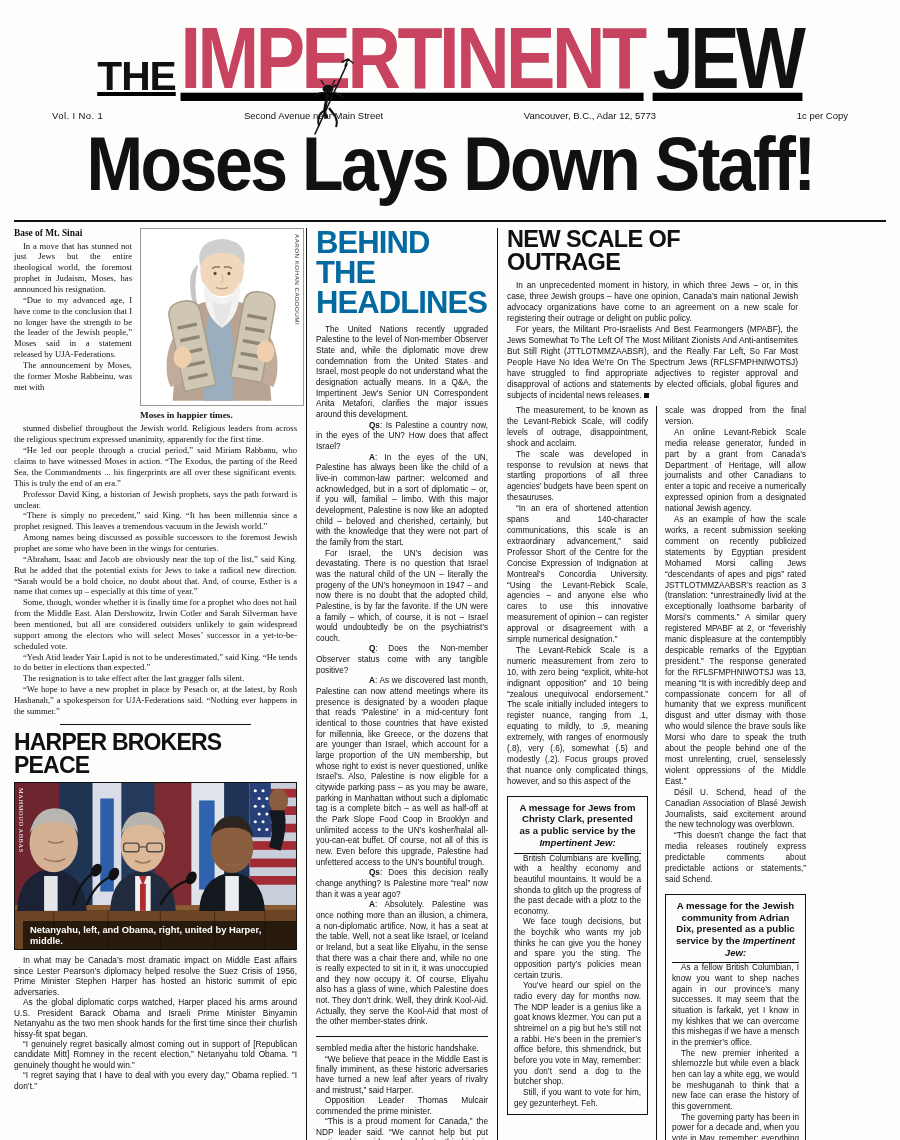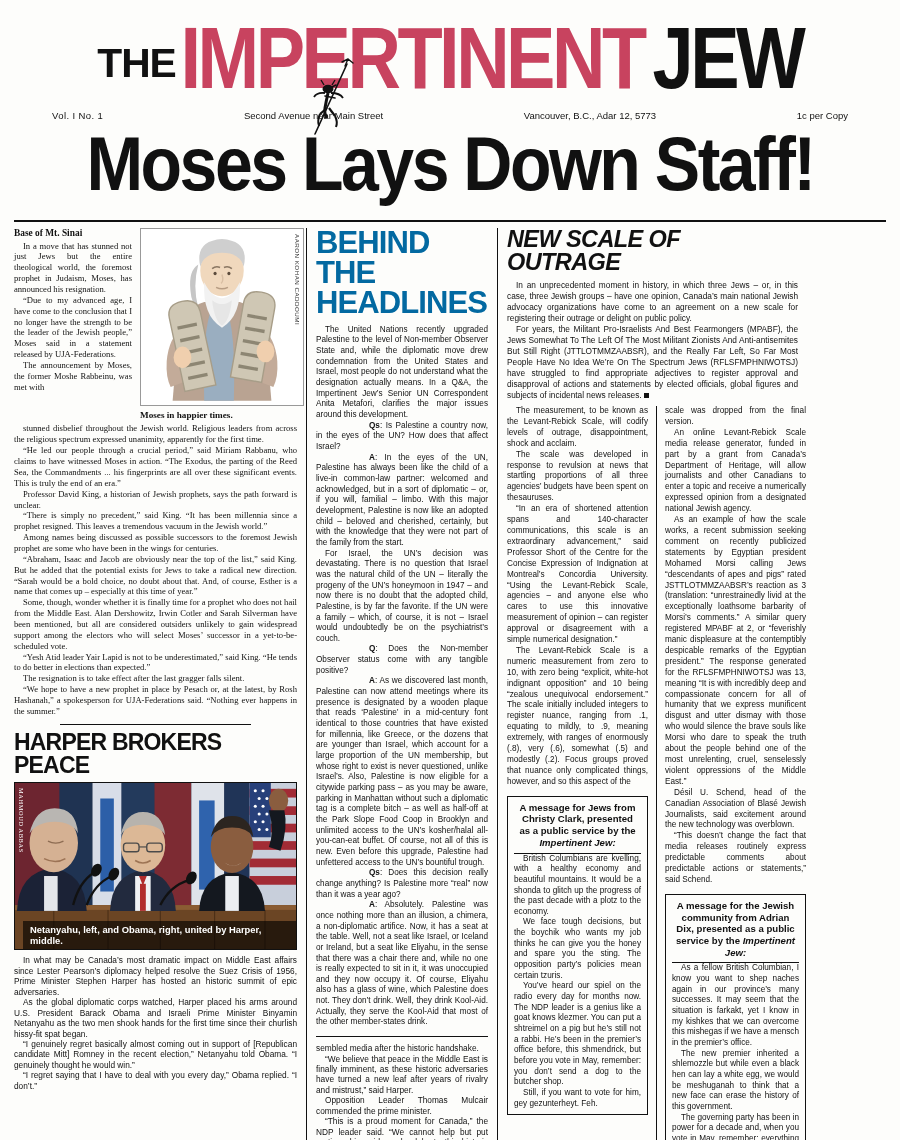--- a/index.html
+++ b/index.html
@@ -5,22 +5,22 @@
   html, body { margin:0; padding:0; background:#6e6e6e; }
   body { font-family:"Liberation Serif", serif; }
   .page {
     width:900px; height:1140px; margin:0 auto; position:relative;
     background:#fdfdfb; overflow:hidden; box-sizing:border-box;
     padding:0 14px;
   }
   
   .masthead { position:relative; padding-top:34px; }
   .mast-line {
-    display:flex; align-items:center; justify-content:center;
-    line-height:0.82; white-space:nowrap;
+    display:flex; align-items:flex-end; justify-content:center;
+    line-height:0.82; white-space:nowrap;text-decoration:underline;
   }
   .mast-the {
     font-family:"Liberation Sans", sans-serif; font-weight:bold;
     font-size:40px; color:#111; letter-spacing:-1px;
     transform:scaleX(1.02); margin-right:6px; padding-bottom:2px;
   }
   .mast-main {
     font-family:"Liberation Sans", sans-serif; font-weight:bold;
     font-size:74px; color:#c8435f; letter-spacing:-3.5px;
     transform:scaleY(1.18); transform-origin:bottom;
@@ -120,21 +120,20 @@
   }
   .mid-body p { margin:0; text-indent:9px; }
   .mid-body b { font-weight:bold;padding-left:44px; }
   .hr-mid { border-top:1px solid #111; margin:8px 0 6px 0; }
 
   
   .right-head {
     font-family:"Liberation Sans", sans-serif; font-weight:bold;
     font-size:23.5px; letter-spacing:-0.6px; color:#111; line-height:1;
     margin-bottom:5px;
-    font-style:italic;
   }
   .right-intro {
     font-family:"Liberation Sans", sans-serif; font-size:8.3px;
     line-height:1.33; text-align:justify; color:#111;
   }
   .right-intro p { margin:0; text-indent:9px; }
   .right-two {
     display:flex; margin-top:5px; position:relative;
   }
   .rc { width:141px; flex:none; font-family:"Liberation Sans", sans-serif;

